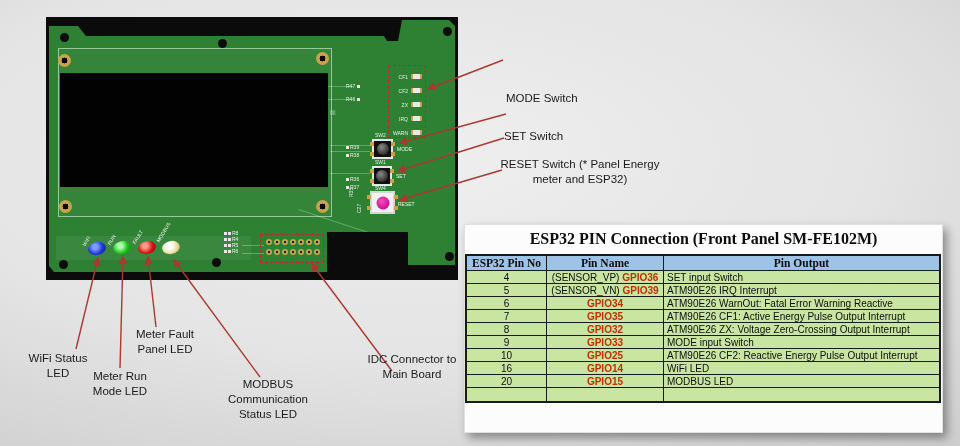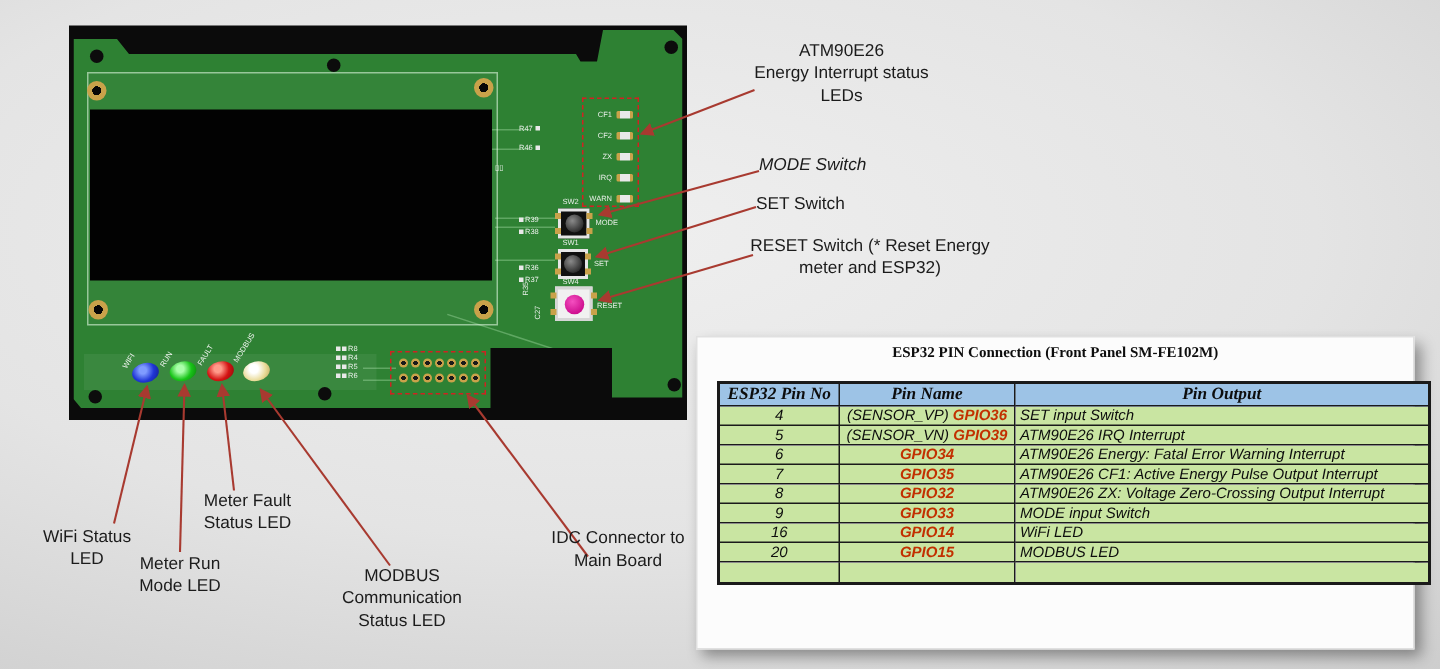--- a/index.html
+++ b/index.html
@@ -45,22 +45,22 @@
   .sq{display:inline-block; width:3px; height:3px; background:#e9e9e9; margin-right:1px; vertical-align:middle;}
   .res-row{position:absolute; color:#e9efe9; font-size:5px; line-height:5px; white-space:nowrap;}
   
   .idc-hole{position:absolute; width:6px; height:6px; border-radius:50%; background:radial-gradient(circle,#1a1a1a 0 35%, #c9a24a 36% 100%);}
   
   .ann{position:absolute; color:#1b1b1b; font-size:11.5px; line-height:15px; white-space:pre-line;}
   .ctr{text-align:center;}
   
   .panel{position:absolute; left:464px; top:224px; width:477px; height:207px; background:#fcfcfc;
          box-shadow:4px 5px 9px rgba(0,0,0,0.38); border:1px solid #e0e0e0;}
-  .tbl-title{margin-top:5px; text-align:center; font-family:"Liberation Serif", serif; font-weight:bold; font-size:10px; color:#0d0d0d;}
-  table.pins{position:absolute; left:13px; top:29px; border-collapse:collapse; border:2px solid #1a1a1a; table-layout:fixed; width:466px;font-style:italic;}
+  .tbl-title{margin-top:5px; text-align:center; font-family:"Liberation Serif", serif; font-weight:bold; font-size:16px; color:#0d0d0d;}
+  table.pins{position:absolute; left:0; top:29px; border-collapse:collapse; border:2px solid #1a1a1a; table-layout:fixed; width:466px;}
   table.pins th{background:#9dc3e6; font-family:"Liberation Serif", serif; font-weight:bold; font-size:11.5px; color:#0d0d0d;
                 border:1px solid #1a1a1a; height:14px; padding:0 2px;}
   table.pins td{background:#c9e5a2; font-size:10px; color:#0d0d0d; border:1px solid #1a1a1a; height:12px; padding:0 3px; overflow:hidden; white-space:nowrap;}
   td.c1{text-align:center; width:75px;}
   td.c2{text-align:center; width:112px;}
   td.c3{text-align:left; width:271px;}
   .gpio{color:#c23000; font-weight:bold;}
   tr.empty td{height:13px;}
   svg.lines{position:absolute; left:0; top:0; pointer-events:none;}
 </style>
@@ -194,33 +194,30 @@
       <line x1="504" y1="138" x2="398" y2="171" marker-end="url(#arr)"></line>
       <line x1="502" y1="170" x2="400" y2="200" marker-end="url(#arr)"></line>
       <line x1="76" y1="349" x2="98" y2="258" marker-end="url(#arr)"></line>
       <line x1="120" y1="368" x2="123" y2="257" marker-end="url(#arr)"></line>
       <line x1="156" y1="327" x2="148" y2="257" marker-end="url(#arr)"></line>
       <line x1="260" y1="377" x2="174" y2="260" marker-end="url(#arr)"></line>
       <line x1="392" y1="371" x2="312" y2="264" marker-end="url(#arr)"></line>
     </g>
   </svg>
 
-  <div class="ann ctr" style="left:496px;top:27px;width:130px;">ATM90E26
-Energy Interrupt status
-LEDs</div>
-  <div class="ann" style="left:506px;top:103px;font-style:italic;">MODE Switch</div>
+  <div class="ann" style="left:506px;top:91px;">MODE Switch</div>
   <div class="ann" style="left:504px;top:129px;text-align:right;">SET Switch</div>
-  <div class="ann ctr" style="left:496px;top:157px;width:168px;">RESET Switch (* Reset Energy
+  <div class="ann ctr" style="left:496px;top:157px;width:168px;">RESET Switch (* Panel Energy
 meter and ESP32)</div>
   <div class="ann ctr" style="left:18px;top:351px;width:80px;">WiFi Status
 LED</div>
   <div class="ann ctr" style="left:79px;top:369px;width:82px;">Meter Run
 Mode LED</div>
   <div class="ann ctr" style="left:123px;top:327px;width:84px;">Meter Fault
-Status LED</div>
+Panel LED</div>
   <div class="ann ctr" style="left:216px;top:377px;width:104px;">MODBUS
 Communication
 Status LED</div>
   <div class="ann ctr" style="left:359px;top:352px;width:106px;">IDC Connector to
 Main Board</div>
 
   <div class="panel">
     <div class="tbl-title">ESP32 PIN Connection (Front Panel SM-FE102M)</div>
     <table class="pins">
       <thead>
@@ -237,36 +234,41 @@
             <td class="c3">SET input Switch</td>
           </tr>
         <tr>
             <td class="c1">5</td>
             <td class="c2"><span>(SENSOR_VN) </span><span class="gpio">GPIO39</span></td>
             <td class="c3">ATM90E26 IRQ Interrupt</td>
           </tr>
         <tr>
             <td class="c1">6</td>
             <td class="c2"><span></span><span class="gpio">GPIO34</span></td>
-            <td class="c3">ATM90E26 Energy: Fatal Error Warning Interrupt</td>
+            <td class="c3">ATM90E26 WarnOut: Fatal Error Warning Reactive</td>
           </tr>
         <tr>
             <td class="c1">7</td>
             <td class="c2"><span></span><span class="gpio">GPIO35</span></td>
             <td class="c3">ATM90E26 CF1: Active Energy Pulse Output Interrupt</td>
           </tr>
         <tr>
             <td class="c1">8</td>
             <td class="c2"><span></span><span class="gpio">GPIO32</span></td>
             <td class="c3">ATM90E26 ZX: Voltage Zero-Crossing Output Interrupt</td>
           </tr>
         <tr>
             <td class="c1">9</td>
             <td class="c2"><span></span><span class="gpio">GPIO33</span></td>
             <td class="c3">MODE input Switch</td>
+          </tr>
+        <tr>
+            <td class="c1">10</td>
+            <td class="c2"><span></span><span class="gpio">GPIO25</span></td>
+            <td class="c3">ATM90E26 CF2: Reactive Energy Pulse Output Interrupt</td>
           </tr>
         <tr>
             <td class="c1">16</td>
             <td class="c2"><span></span><span class="gpio">GPIO14</span></td>
             <td class="c3">WiFi LED</td>
           </tr>
         <tr>
             <td class="c1">20</td>
             <td class="c2"><span></span><span class="gpio">GPIO15</span></td>
             <td class="c3">MODBUS LED</td>

